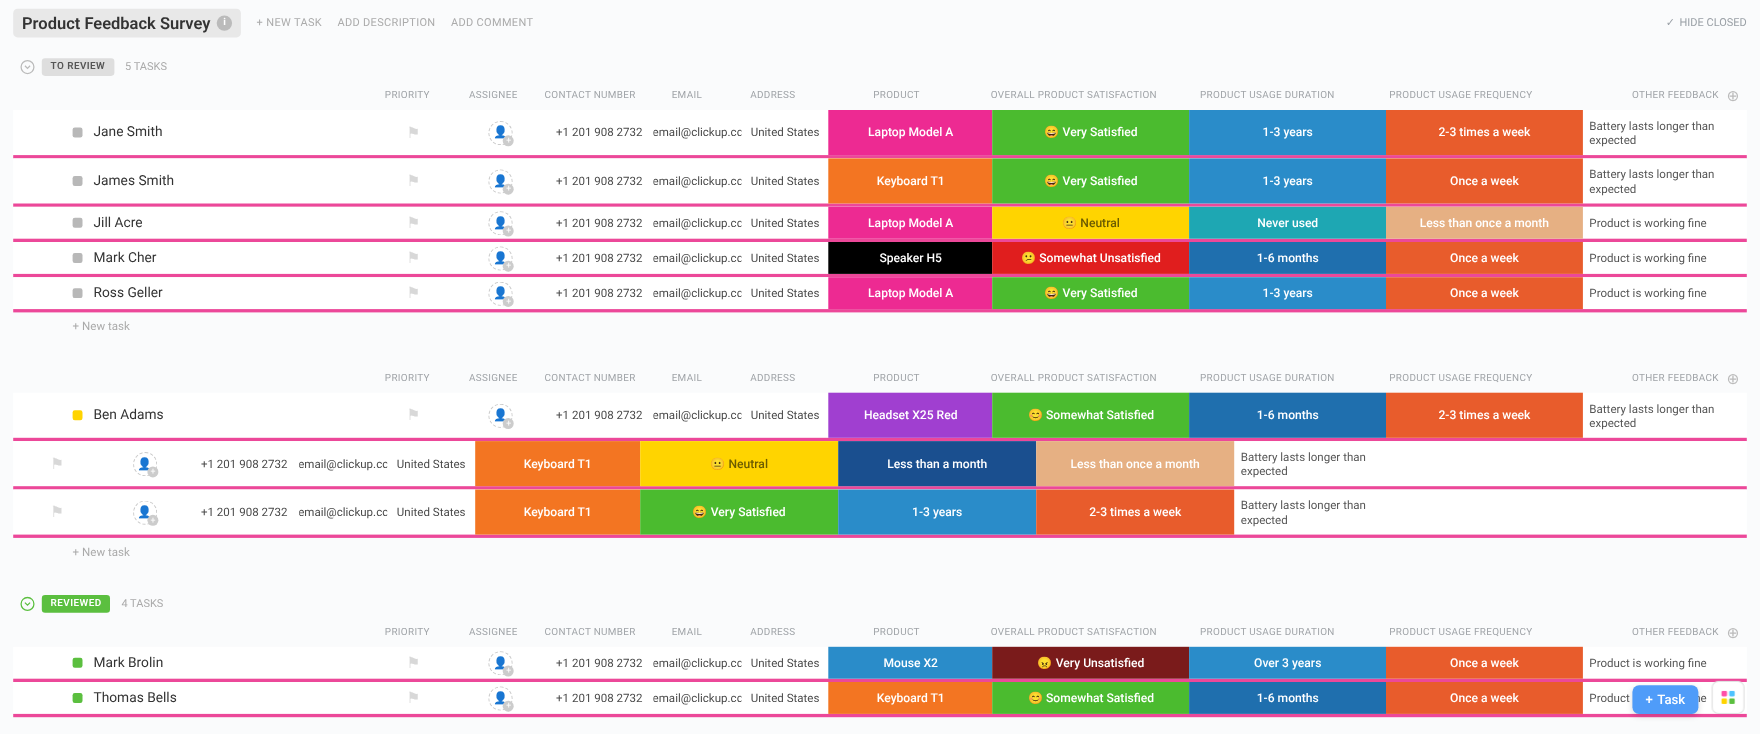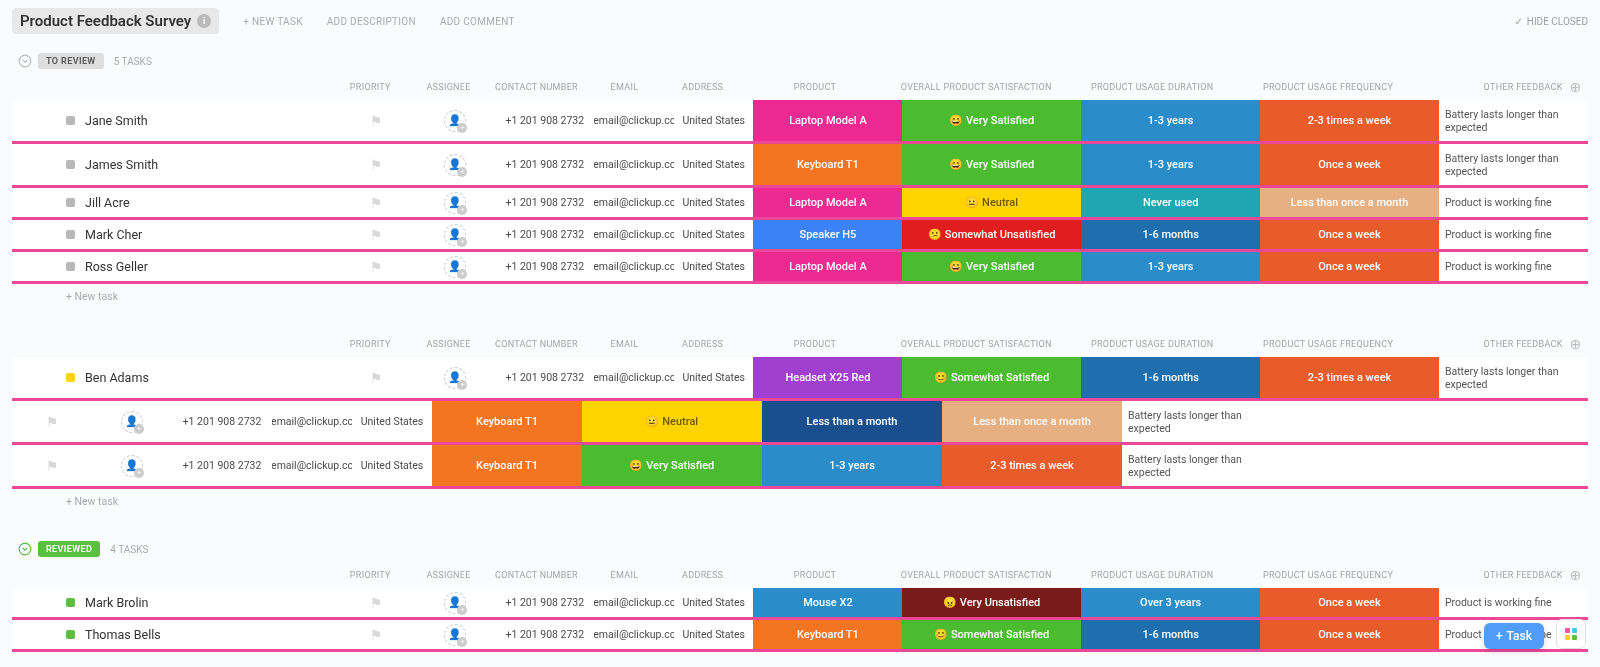--- a/index.html
+++ b/index.html
@@ -1,19 +1,19 @@
 <!DOCTYPE html>
 <html><head>
 <meta charset="utf-8">
 <style>
 * { margin: 0; padding: 0; box-sizing: border-box; font-family: -apple-system, BlinkMacSystemFont, "Segoe UI", Roboto, Arial, sans-serif; }
 body { background: #fafbfc; color: #333; font-size: 12px; overflow-x: auto; }
 .container { min-width: 1600px; padding: 8px 12px; }
 
-.top-bar { display: flex; align-items: center; margin-bottom: 14px; gap: 24px; }
+.top-bar { display: flex; align-items: center; margin-bottom: 14px; gap: 14px; }
 .list-title-wrap { display: flex; align-items: center; gap: 6px; background: #e8e8e8; border-radius: 4px; padding: 4px 8px; }
 .list-title { font-size: 15px; font-weight: 600; color: #333; }
 .info-circle { width: 14px; height: 14px; border-radius: 50%; background: #bbb; color: #fff; display: inline-flex; align-items: center; justify-content: center; font-size: 9px; font-weight: bold; }
 .action-link { color: #ababab; font-size: 10px; letter-spacing: 0.3px; cursor: pointer; }
 .spacer { flex: 1; }
 .hide-closed { color: #9aa0a6; font-size: 10px; display: flex; align-items: center; gap: 4px; cursor: pointer; }
 
 .group { margin-bottom: 28px; }
 .group-header { display: flex; align-items: center; height: 26px; }
 .group-toggle { width: 26px; display:flex; align-items:center; justify-content:center; cursor:pointer; color:#bbb; }
@@ -179,21 +179,21 @@
       </div>
       <div class="cell priority-cell">
             <span class="flag-icon">⚑</span>
           </div>
       <div class="cell assignee-cell">
             <span class="avatar-icon">👤<span class="avatar-plus">+</span></span>
           </div>
       <div class="cell contact-cell">+1 201 908 2732</div>
       <div class="cell email-cell">email@clickup.cc</div>
       <div class="cell address-cell">United States</div>
-      <div class="color-cell" style="background:#3b82f6">Speaker H5</div>
+      <div class="color-cell" style="background:#000000">Speaker H5</div>
       <div class="color-cell w180" style="background:#e01e1e;">😕 Somewhat Unsatisfied</div>
       <div class="color-cell w180" style="background:#1f6fae">1-6 months</div>
       <div class="color-cell wfreq" style="background:#e85c2c">Once a week</div>
       <div class="feedback-cell">Product is working fine</div>
     </div>
     <div class="task-row" style="min-height:32px">
       <div class="name-cell">
         <span class="status-dot" style="background:#b8b8b8"></span>
         <span class="task-name">Ross Geller</span>
       </div>

